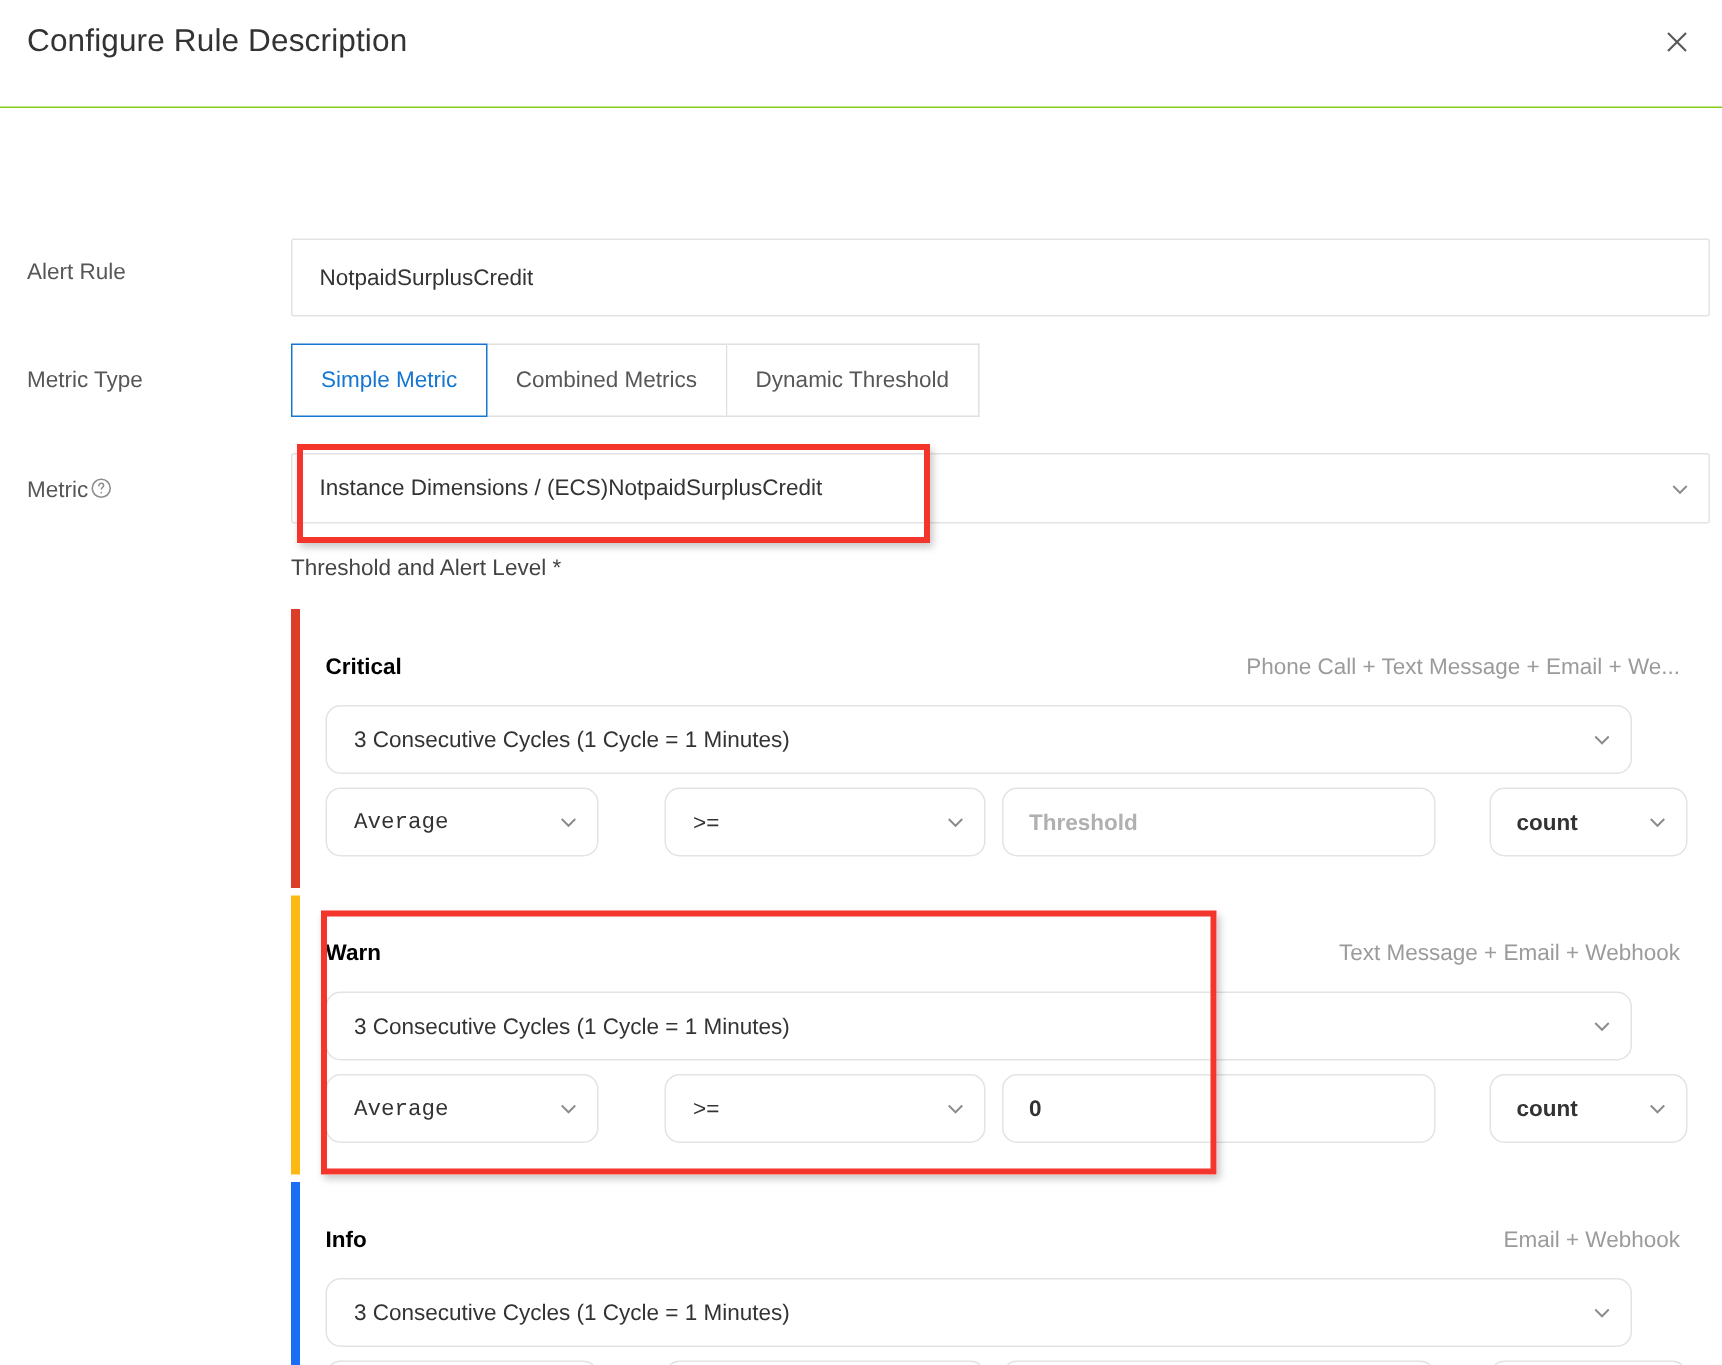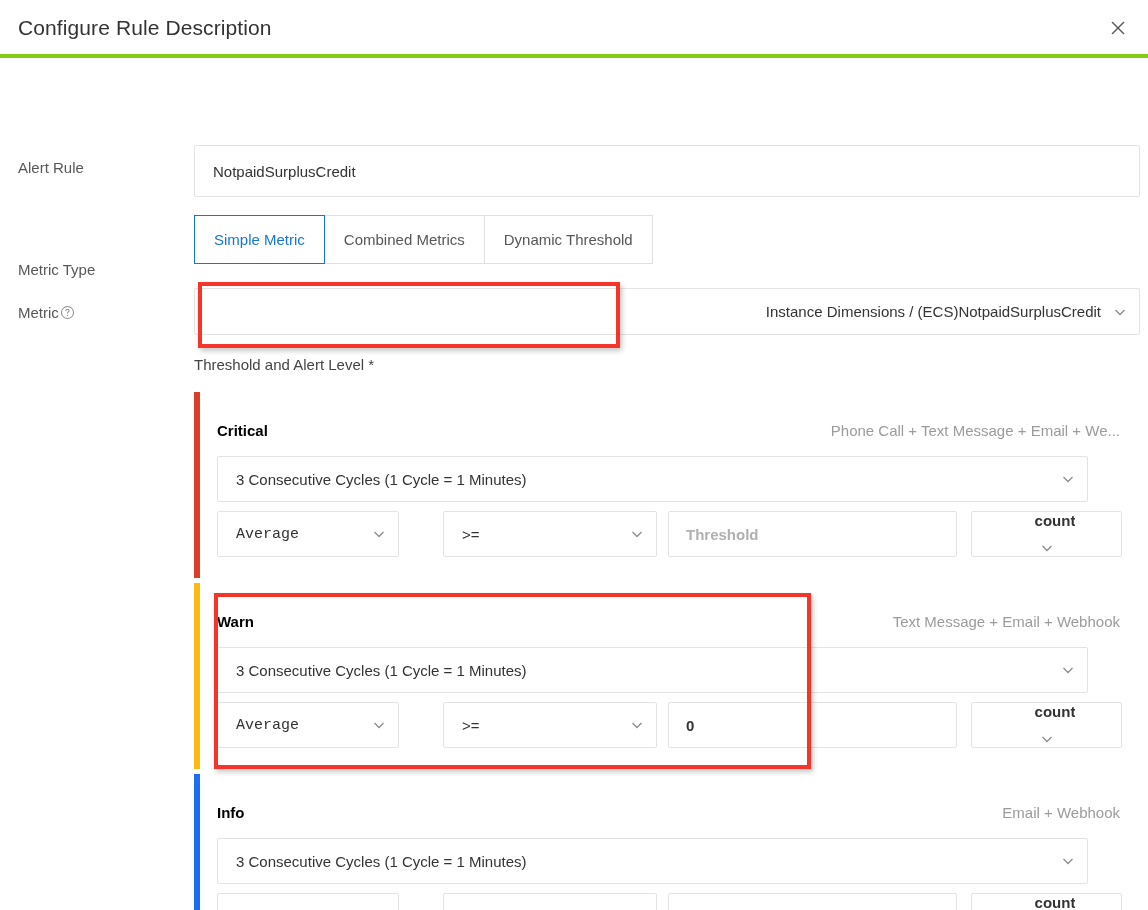--- a/index.html
+++ b/index.html
@@ -8,22 +8,22 @@
     width: 1148px; height: 910px;
     background: #ffffff;
     font-family: "Liberation Sans", sans-serif;
     color: #333333;
     overflow: hidden;
   }
 
   
   .dlg-header {
     position: relative;
-    height: 58px;
-    border-bottom: 4px solid #84cc16;
+    height: 72px;
+    border-bottom: 1px solid #84cc16;
   }
   .dlg-title {
     position: absolute;
     left: 18px; top: 16px;
     font-size: 21px;
     font-weight: 400;
     color: #333333;
     letter-spacing: .1px;
   }
   .close-btn {
@@ -107,21 +107,21 @@
   }
   .tab:first-child { border-left: 1px solid #e0e0e0; }
   .tab.active {
     color: #1677d2;
     border: 1px solid #1677d2;
     z-index: 2;
   }
 
   
   #metric-select {
-    left: 194px; top: 230px; width: 946px; height: 47px; text-align: right;
+    left: 194px; top: 230px; width: 946px; height: 47px;
   }
 
   
   .redbox {
     position: absolute;
     border: 4px solid #f4352c;
     pointer-events: none;
     z-index: 20;
     box-shadow: 2px 3px 5px rgba(0,0,0,.22);
   }
@@ -160,24 +160,24 @@
     font-size: 15px;
     color: #9b9b9b;
     white-space: nowrap;
   }
 
   
   .f-cycles { left: 23px; top: 64px; width: 871px; height: 46px; }
   .f-stat   { left: 23px; top: 119px; width: 182px; height: 46px; font-family: Liberation Mono, monospace; }
   .f-op     { left: 249px; top: 119px; width: 214px; height: 46px; }
   .f-thr    { left: 474px; top: 119px; width: 289px; height: 46px; }
-  .f-unit   { left: 777px; top: 119px; width: 151px; height: 46px; flex-direction: column; }
+  .f-unit   { left: 799px; top: 119px; width: 132px; height: 46px; }
   .f-thr .val, .f-unit .val { padding-left: 17px; font-weight: bold; }
 
-  .level-block .field { position: absolute; }
+  .level-block .field { position: absolute; border-radius: 10px; }
 </style>
 </head>
 <body>
 
 <div class="dlg-header">
   <div class="dlg-title">Configure Rule Description</div>
   <div class="close-btn">
     <span>
       <svg width="20" height="20" viewBox="0 0 20 20" fill="none" stroke="currentColor" stroke-width="1.4">
         <line x1="4" y1="4" x2="16" y2="16"></line>
@@ -187,21 +187,21 @@
   </div>
 </div>
 
 <div class="dlg-body">
 
   <div class="row-label" style="top:101px;">Alert Rule</div>
   <div class="field" id="alert-rule-input">
     <span class="val">NotpaidSurplusCredit</span>
   </div>
 
-  <div class="row-label" style="top:173px;margin-top:30px;">Metric Type</div>
+  <div class="row-label" style="top:173px;">Metric Type</div>
   <div class="tabs">
     <div class="tab active">Simple Metric</div>
     <div class="tab">Combined Metrics</div>
     <div class="tab">Dynamic Threshold</div>
   </div>
 
   <div class="row-label" style="top:246px;">
     <span>Metric</span><span class="help-icon"><svg width="15" height="15" viewBox="0 0 16 16" fill="none" stroke="currentColor" stroke-width="1.1">
           <circle cx="8" cy="8" r="6.4"></circle>
           <path d="M6.3 6.2c0-1 .8-1.7 1.7-1.7s1.7.7 1.7 1.6c0 1.2-1.6 1.3-1.6 2.5" stroke-linecap="round"></path>

